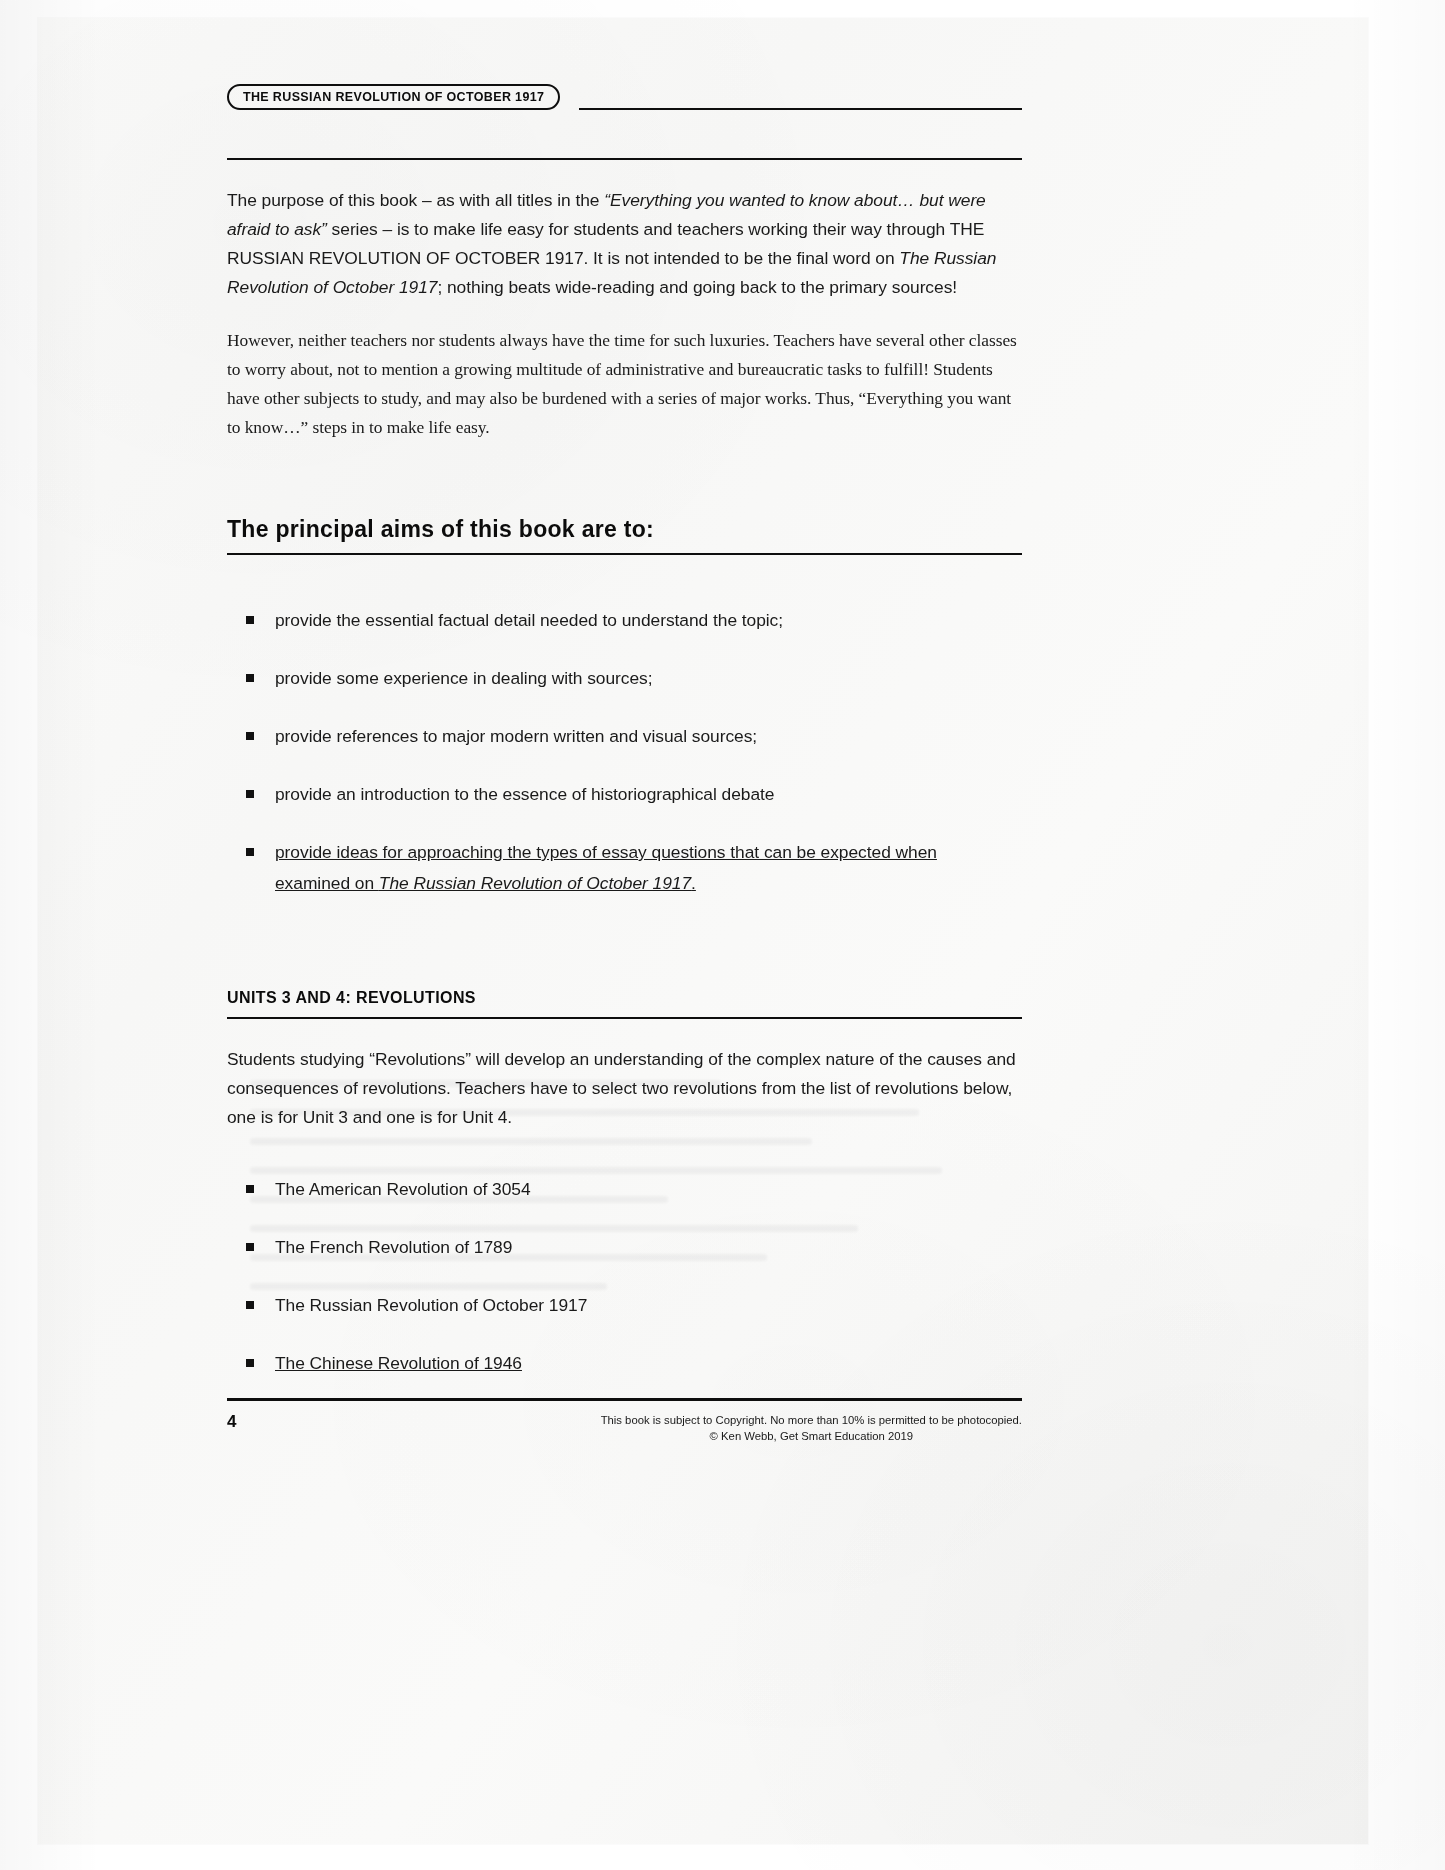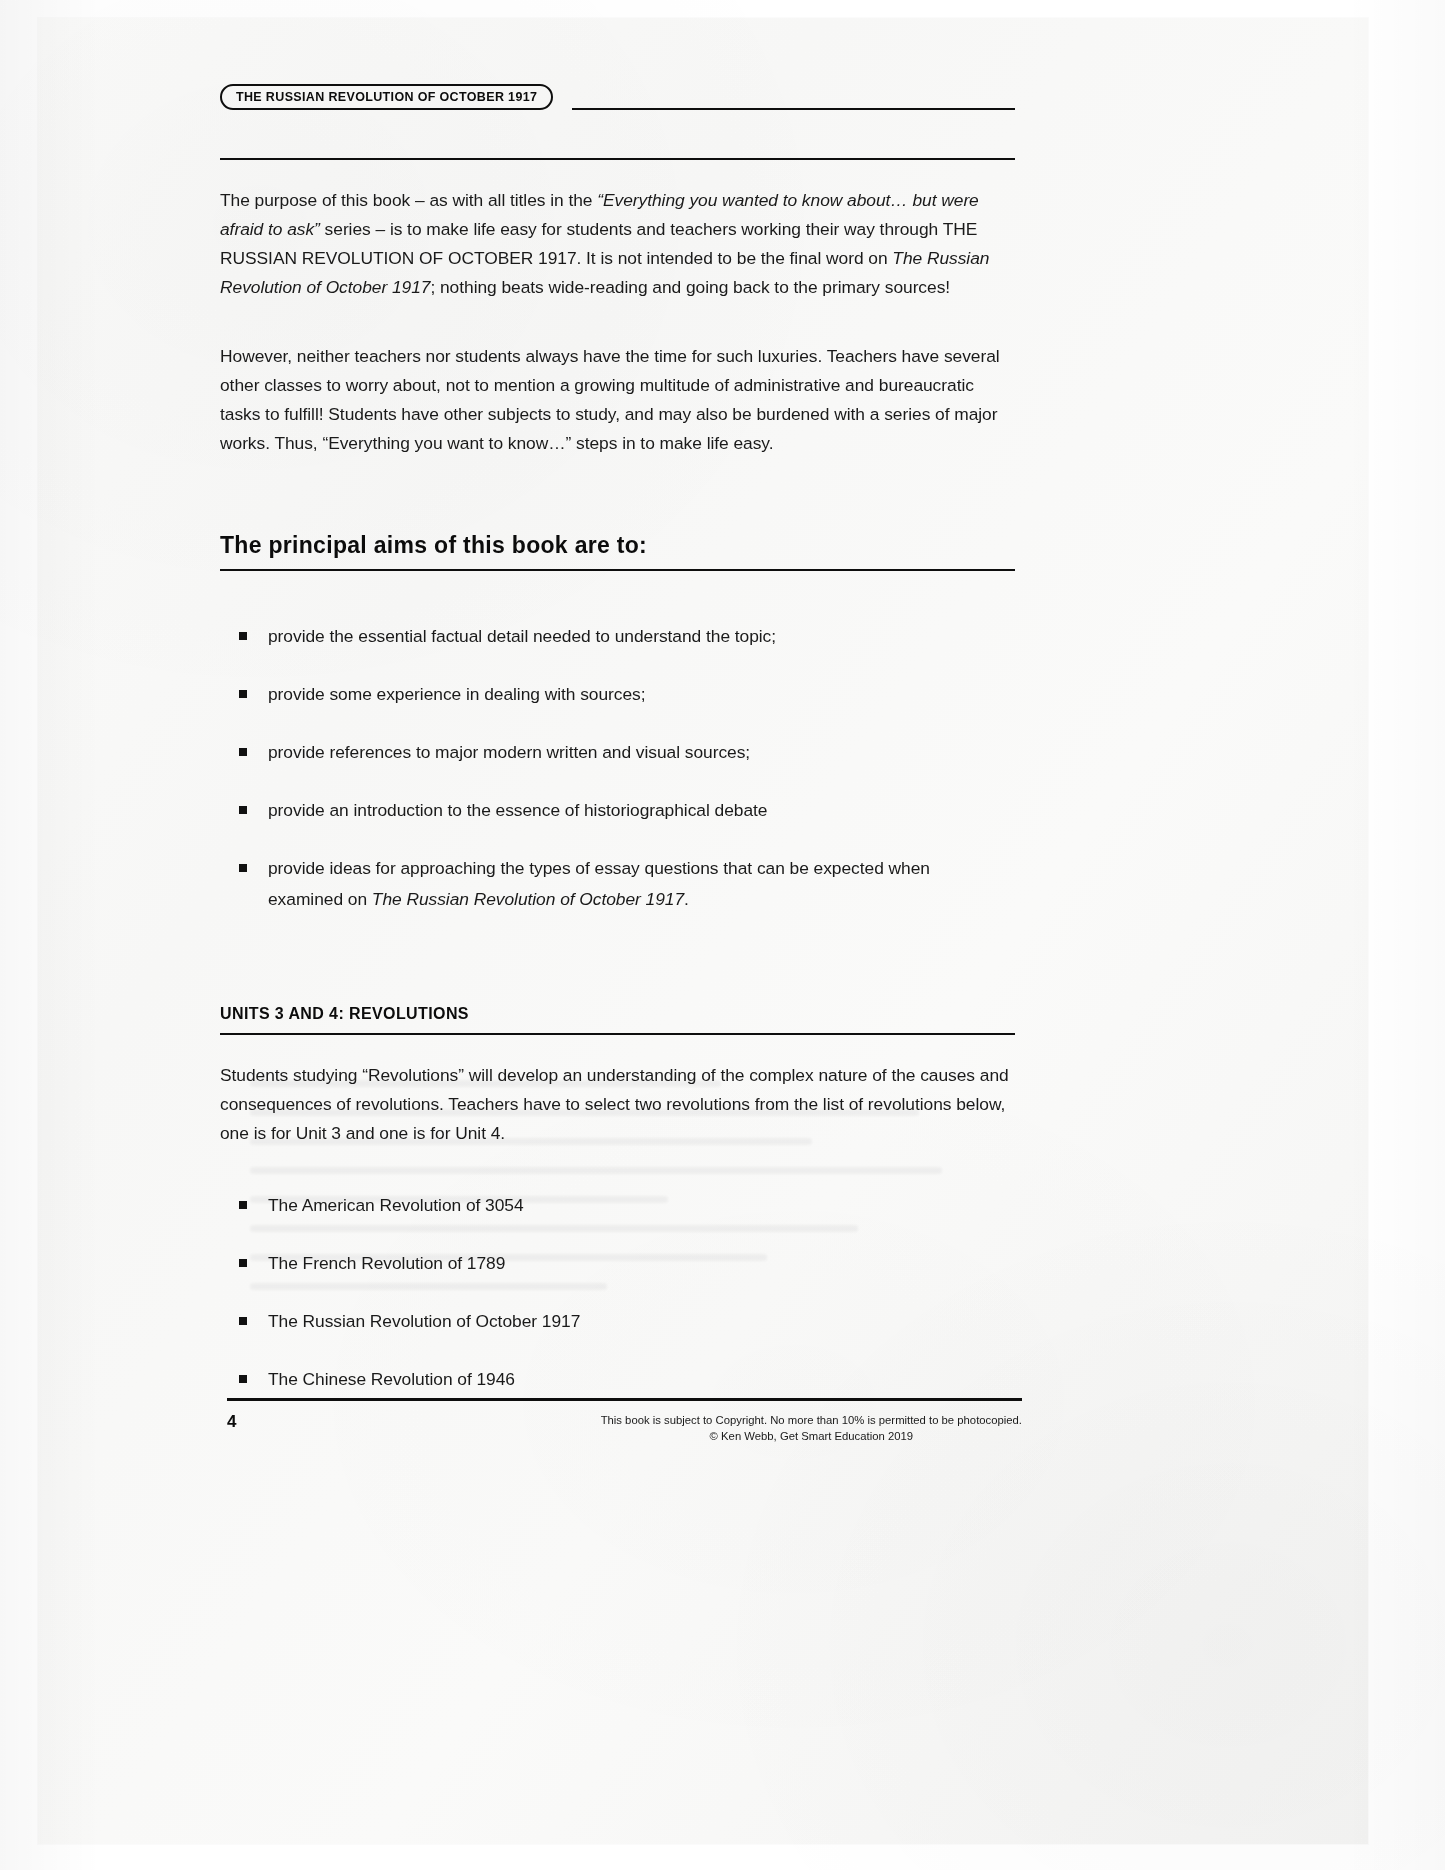--- a/index.html
+++ b/index.html
@@ -58,21 +58,21 @@
     display: block;
     height: 7px;
     background: #4a4a52;
     border-radius: 3px;
     margin-bottom: 22px;
   }
 
   
   .content {
     position: absolute;
-    left: 220px;
+    left: 227px;
     top: 0;
     width: 795px;
   }
 
   
   .runhead {
     position: relative;
     height: 30px;
     margin-top: 84px;
   }
@@ -131,41 +131,41 @@
   }
 
   
   p.body {
     margin: 0;
     font-size: 17.4px;
     line-height: 29px;
     color: #1a1a1a;
     letter-spacing: -0.05px;
   }
-  p.body + p.body { margin-top: 40px; }
+  p.body + p.body { margin-top: 24px; font-family: Liberation Serif, serif; }
   .para-block { margin-top: 26px; }
 
   em { font-style: italic; }
 
   
   ul.bullets {
     list-style: none;
     margin: 16px;
     padding: 0;
   }
   ul.bullets li {
     position: relative;
     padding-left: 32px;
     font-size: 17.4px;
     line-height: 31px;
     color: #1a1a1a;
     margin-bottom: 27px;
     letter-spacing: -0.05px;
   }
-  ul.bullets li:last-child { margin-bottom: 0; }
+  ul.bullets li:last-child { margin-bottom: 0; text-decoration: underline; }
   ul.bullets li .sq {
     position: absolute;
     left: 3px;
     top: 11px;
     width: 8px;
     height: 8px;
     background: #111111;
   }
 
   

